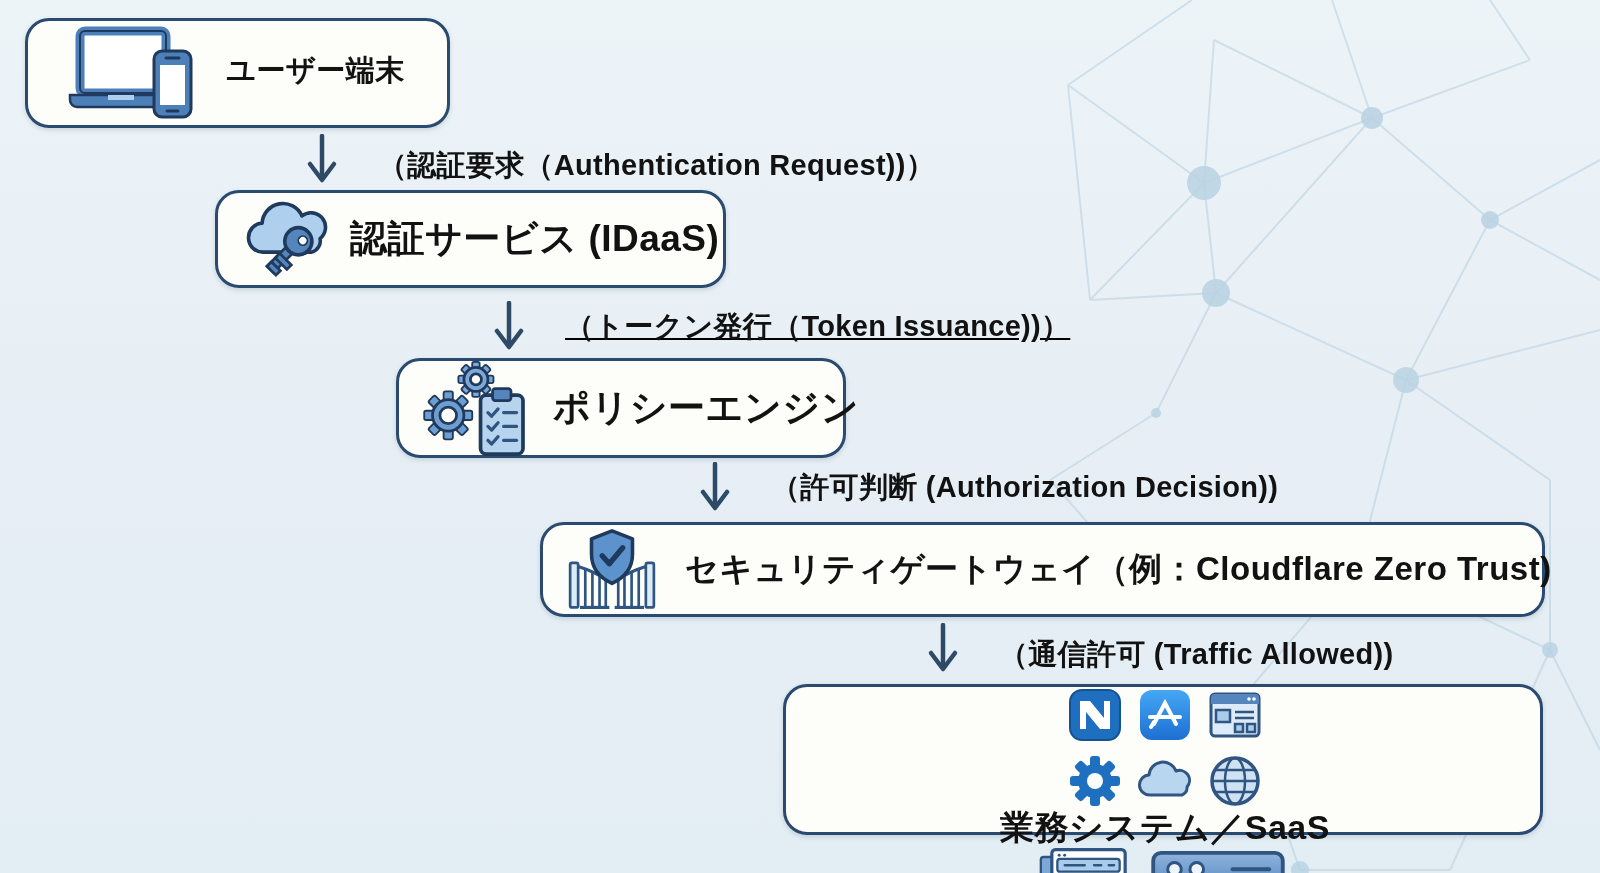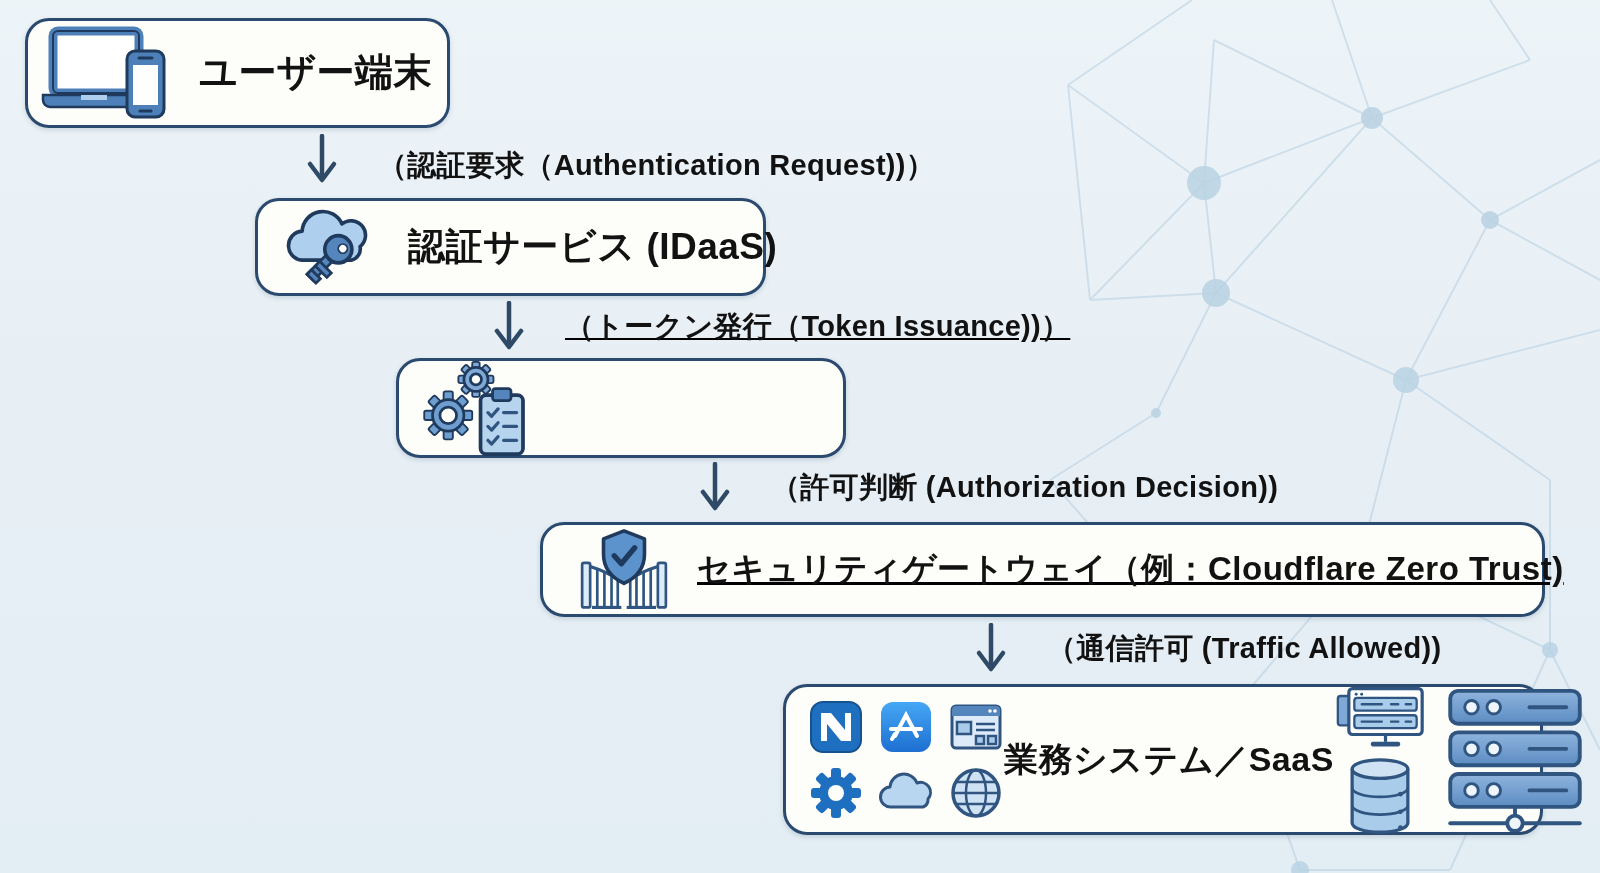--- a/index.html
+++ b/index.html
@@ -75,32 +75,32 @@
     <svg class="icn" width="132" height="96" viewBox="0 0 132 96">
       <rect x="14" y="6" width="86" height="62" rx="5" fill="#ffffff" stroke="#4d80b8" stroke-width="9"></rect>
       <rect x="14" y="6" width="86" height="62" rx="5" fill="none" stroke="#1f3a5c" stroke-width="2"></rect>
       <path d="M4,70 h106 v5 a7,7 0 0 1 -7,7 H11 a7,7 0 0 1 -7,-7 z" fill="#4d80b8" stroke="#1f3a5c" stroke-width="2.5"></path>
       <rect x="42" y="70" width="26" height="5" fill="#aed0ee"></rect>
       <rect x="88" y="26" width="37" height="66" rx="8" fill="#4d80b8" stroke="#1f3a5c" stroke-width="3"></rect>
       <rect x="94" y="40" width="25" height="40" fill="#ffffff"></rect>
       <line x1="100" y1="33" x2="113" y2="33" stroke="#1f3a5c" stroke-width="3" stroke-linecap="round"></line>
       <line x1="101" y1="86" x2="112" y2="86" stroke="#1f3a5c" stroke-width="3" stroke-linecap="round"></line>
     </svg>
-    <span class="label" style="font-size:38px;">ユーザー端末</span>
+    <span class="label" style="font-size:29px;font-family:Liberation Mono, monospace;">ユーザー端末</span>
   </div>
 
   <div class="edge" style="left:302px;top:134px;height:52px;align-items:flex-end;">
     <svg class="icn" width="40" height="52" viewBox="0 0 40 52">
       <line x1="20" y1="2" x2="20" y2="42" stroke="#2e4a66" stroke-width="4.5" stroke-linecap="round"></line>
       <path d="M8,30 L20,46 L32,30" fill="none" stroke="#2e4a66" stroke-width="4.5" stroke-linecap="round" stroke-linejoin="round"></path>
     </svg>
     <span class="label">（認証要求（Authentication Request))）</span>
   </div>
 
-  <div class="node" style="left:215px;top:198px;width:511px;height:98px;padding:0 14px 0 24px;gap:26px;margin-left:40px;">
+  <div class="node" style="left:215px;top:190px;width:511px;height:98px;padding:0 14px 0 24px;gap:8px;">
     <svg class="icn" width="100" height="86" viewBox="0 0 110 95">
       <path d="M24,62 a16,16 0 0 1 -2,-32 a23,23 0 0 1 44,-8 a16,16 0 0 1 20,25 a13,13 0 0 1 -9,15 z" fill="#aed0ee" stroke="#1f3a5c" stroke-width="4" stroke-linejoin="round"></path>
       <g transform="rotate(45 62 50)">
         <rect x="57" y="58" width="10" height="36" fill="#5585bd" stroke="#1f3a5c" stroke-width="3"></rect>
         <rect x="57" y="74" width="18" height="7" fill="#5585bd" stroke="#1f3a5c" stroke-width="3"></rect>
         <rect x="57" y="87" width="14" height="7" fill="#5585bd" stroke="#1f3a5c" stroke-width="3"></rect>
         <circle cx="62" cy="50" r="15" fill="#5585bd" stroke="#1f3a5c" stroke-width="4"></circle>
         <circle cx="65" cy="46" r="5" fill="#ffffff" stroke="#1f3a5c" stroke-width="2"></circle>
       </g>
     </svg>
@@ -141,31 +141,32 @@
       <rect x="79" y="31" width="20" height="13" rx="3" fill="#5585bd" stroke="#1f3a5c" stroke-width="3"></rect>
       <g stroke="#2f5580" stroke-width="3.5" fill="none" stroke-linecap="round" stroke-linejoin="round">
         <path d="M74,57 l4,4 7,-8"></path>
           <line x1="91" y1="57" x2="105" y2="57"></line>
         <path d="M74,72 l4,4 7,-8"></path>
           <line x1="91" y1="72" x2="105" y2="72"></line>
         <path d="M74,87 l4,4 7,-8"></path>
           <line x1="91" y1="87" x2="105" y2="87"></line>
       </g>
     </svg>
+    <span class="label" style="font-size:37px;">ポリシーエンジン</span>
   </div>
 
   <div class="edge" style="left:695px;top:462px;height:52px;">
     <svg class="icn" width="40" height="52" viewBox="0 0 40 52">
       <line x1="20" y1="2" x2="20" y2="42" stroke="#2e4a66" stroke-width="4.5" stroke-linecap="round"></line>
       <path d="M8,30 L20,46 L32,30" fill="none" stroke="#2e4a66" stroke-width="4.5" stroke-linecap="round" stroke-linejoin="round"></path>
     </svg>
     <span class="label">（許可判断 (Authorization Decision))</span>
   </div>
 
-  <div class="node" style="left:540px;top:522px;width:1005px;height:95px;padding:0 14px 0 32px;gap:24px;text-decoration:underline;">
+  <div class="node" style="left:540px;top:522px;width:1005px;height:95px;padding:0 14px 0 20px;gap:24px;">
     <svg class="icn" width="98" height="86" viewBox="0 0 110 96">
       <g stroke="#2f5580" fill="#dcebf8">
         <rect x="8" y="40" width="9" height="50" rx="2" stroke-width="3"></rect>
         <rect x="93" y="40" width="9" height="50" rx="2" stroke-width="3"></rect>
         <path d="M17,44 C30,48 40,53 49,59" fill="none" stroke-width="3.5"></path>
         <path d="M93,44 C80,48 70,53 61,59" fill="none" stroke-width="3.5"></path>
         <g stroke-width="3" fill="none">
           <line x1="25" y1="47" x2="25" y2="90"></line>
             <line x1="33" y1="50" x2="33" y2="90"></line>
           <line x1="41" y1="54" x2="41" y2="90"></line>
@@ -177,29 +178,29 @@
         </g>
         <line x1="19" y1="90" x2="52" y2="90" stroke-width="3.5"></line>
         <line x1="58" y1="90" x2="91" y2="90" stroke-width="3.5"></line>
       </g>
       <path d="M55,4 l23,9 v17 c0,17 -10,27 -23,33 c-13,-6 -23,-16 -23,-33 v-17 z" fill="#5d93cc" stroke="#1f3a5c" stroke-width="4" stroke-linejoin="round"></path>
       <path d="M44,32 l8,9 15,-18" fill="none" stroke="#1e3a5f" stroke-width="6" stroke-linecap="round" stroke-linejoin="round"></path>
     </svg>
     <span class="label" style="font-size:33px;">セキュリティゲートウェイ（例：Cloudflare Zero Trust)</span>
   </div>
 
-  <div class="edge" style="left:971px;top:623px;height:52px;">
+  <div class="edge" style="left:923px;top:623px;height:52px;align-items:flex-end;">
     <svg class="icn" width="40" height="52" viewBox="0 0 40 52">
       <line x1="20" y1="2" x2="20" y2="42" stroke="#2e4a66" stroke-width="4.5" stroke-linecap="round"></line>
       <path d="M8,30 L20,46 L32,30" fill="none" stroke="#2e4a66" stroke-width="4.5" stroke-linecap="round" stroke-linejoin="round"></path>
     </svg>
     <span class="label">（通信許可 (Traffic Allowed))</span>
   </div>
 
-  <div class="node" style="left:783px;top:684px;width:760px;height:151px;padding:0 18px 0 22px;justify-content:space-between;">
+  <div class="node" style="left:783px;top:684px;width:760px;height:151px;padding:0 18px 0 22px;justify-content:space-between;flex-direction:column;">
     <div class="icongrid">
       <svg class="icn" viewBox="0 0 56 56">
         <rect x="3" y="3" width="50" height="50" rx="12" fill="#1f6fc0" stroke="#16528f" stroke-width="2"></rect>
         <path d="M13,14 h10 l14,17 v-17 h6 v28 h-10 l-14,-17 v17 h-6 z" fill="#ffffff"></path>
       </svg>
       <svg class="icn" viewBox="0 0 56 56">
         <defs>
             <linearGradient id="asg" x1="0" y1="0" x2="0" y2="1">
           <stop offset="0" stop-color="#45a7f5"></stop>
               <stop offset="1" stop-color="#1d6fd1"></stop>

